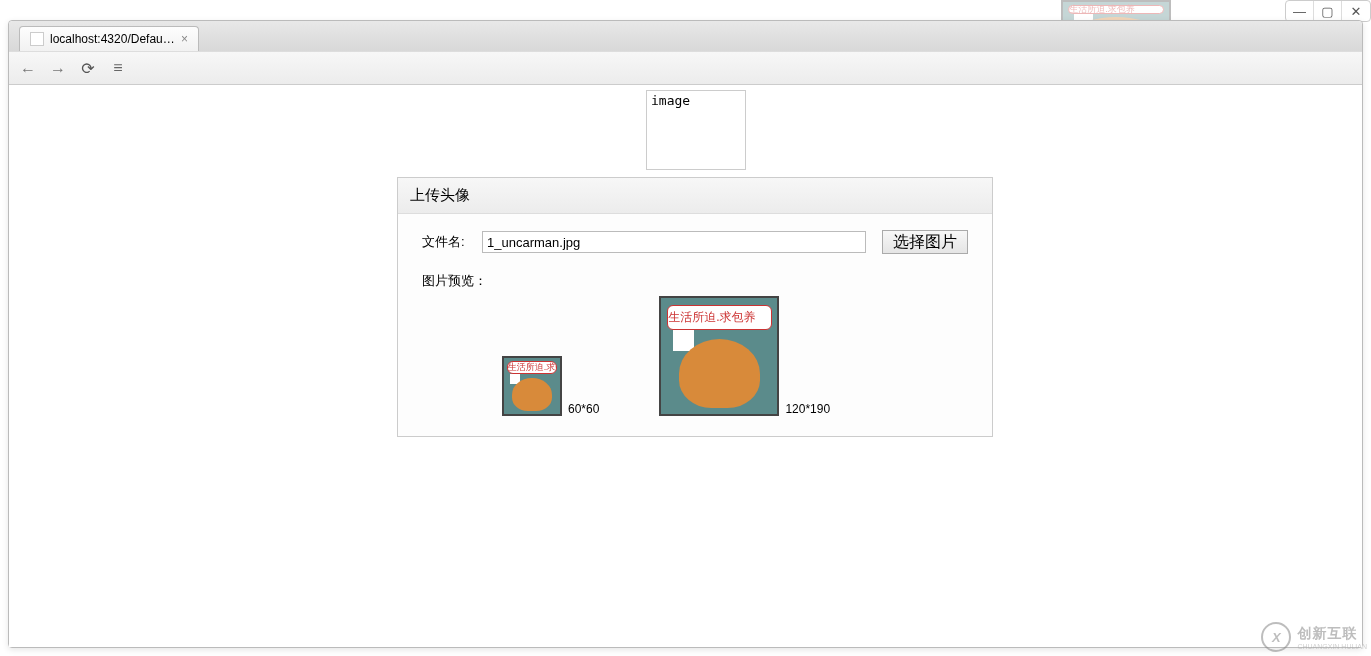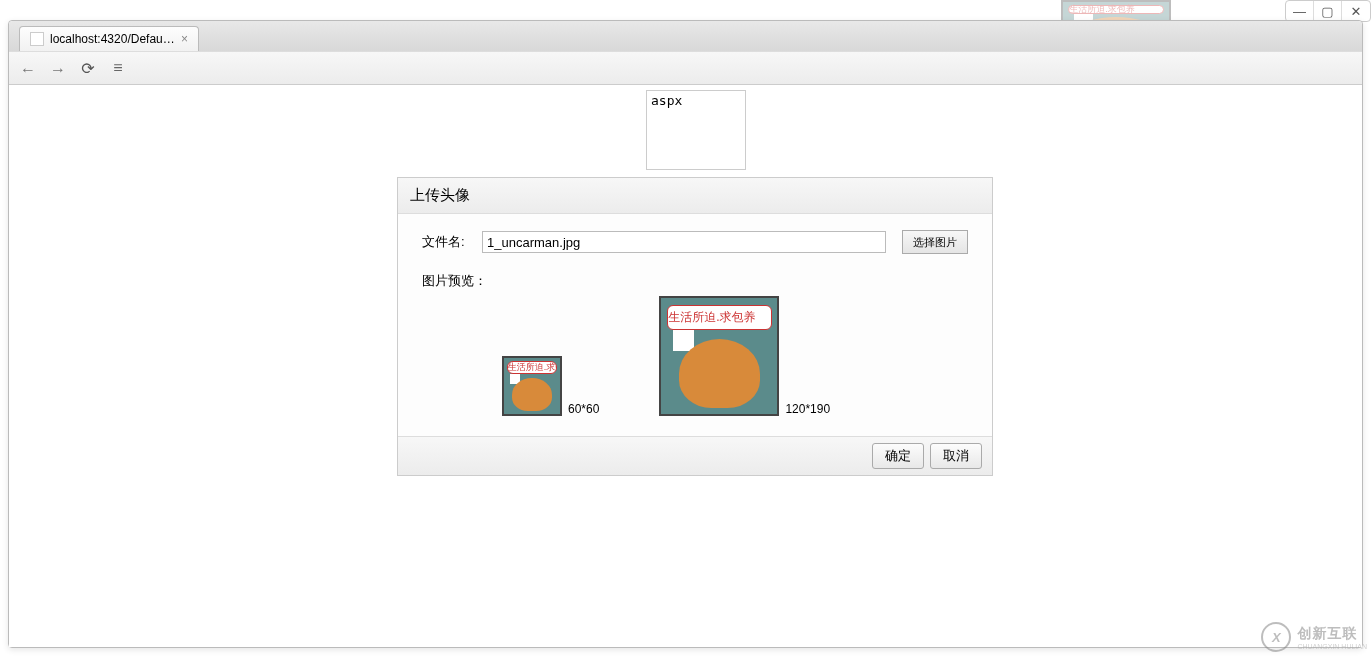--- a/index.html
+++ b/index.html
@@ -34,21 +34,21 @@
 
 .img-box { position: absolute; top: 5px; left: 637px; width: 100px; height: 80px; border: 1px solid #ccc; background: #fff; font-family: monospace; font-size: 13px; padding: 2px 4px; color: #000; }
 
 
 .dialog { position: absolute; top: 92px; left: 388px; width: 596px; border: 1px solid #ccc; background: #fdfdfd; }
 .dialog-header { background: linear-gradient(#f7f7f7,#ececec); border-bottom: 1px solid #ddd; padding: 8px 12px; font-size: 15px; font-weight: normal; }
 .dialog-body { padding: 16px 24px 8px 24px; }
 .row { display: flex; align-items: center; margin-bottom: 18px; }
 .label { width: 60px; }
 .file-input { flex: 1; height: 22px; border: 1px solid #bbb; padding: 0 4px; font-size: 13px; background: #fff; }
-.choose-btn { height: 24px; padding: 0 10px; background: linear-gradient(#f7f7f7,#e5e5e5); border: 1px solid #aaa; margin-left: 16px; font-size: 11px; cursor: pointer; }
+.choose-btn { height: 24px; padding: 0 10px; background: linear-gradient(#f7f7f7,#e5e5e5); border: 1px solid #aaa; margin-left: 16px; font-size: 16px; cursor: pointer; }
 .preview-area { display: flex; align-items: flex-end; gap: 0; padding-left: 80px; margin-bottom: 12px; }
 .preview-item { display: flex; align-items: flex-end; margin-right: 60px; }
 .thumb { border: 2px solid #444; background: #4a7a7a; display:flex; align-items:center; justify-content:center; overflow:hidden; }
 .thumb-60 { width: 60px; height: 60px; }
 .thumb-120 { width: 120px; height: 120px; }
 .dim-label { font-size: 12px; margin-left: 6px; }
 
 
 .cartoon { width: 100%; height: 100%; background: #5b8b8b; position: relative; }
 .cartoon .bubble { position:absolute; top:6%; left:5%; right:5%; height:22%; background:#fff; border:1px solid #c33; border-radius:6px; display:flex; align-items:center; justify-content:flex-start; font-size:9px; color:#c33; }
@@ -104,21 +104,21 @@
 
   <div class="toolbar">
     <div class="nav-btn">←</div>
     <div class="nav-btn">→</div>
     <div class="nav-btn enabled">⟳</div>
     <div class="menu-icon">≡</div>
   </div>
 
   <div class="viewport">
 
-    <div class="img-box">aspx</div>
+    <div class="img-box">image</div>
 
     <div class="dialog">
       <div class="dialog-header">上传头像</div>
       <div class="dialog-body">
         <div class="row">
           <span class="label">文件名:</span>
           <input class="file-input" type="text" value="1_uncarman.jpg" style="">
           <button class="choose-btn">选择图片</button>
         </div>
         <div class="row" style="margin-bottom:6px;">
@@ -144,24 +144,20 @@
                     <span class="bubble-text">生活所迫.求包养</span>
                   </div>
                 <div class="flag"></div>
                 <div class="face"></div>
               </div>
             </div>
             <span class="dim-label">120*190</span>
           </div>
         </div>
       </div>
-      <div class="dialog-footer">
-        <button class="dlg-btn">确定</button>
-        <button class="dlg-btn">取消</button>
-      </div>
     </div>
 
   </div>
 </div>
 
 <div class="watermark">
   <div class="wm-circle">X</div>
   <div>
     <div class="wm-text">创新互联</div>
     <div class="wm-sub">CHUANGXIN HULIAN</div>

